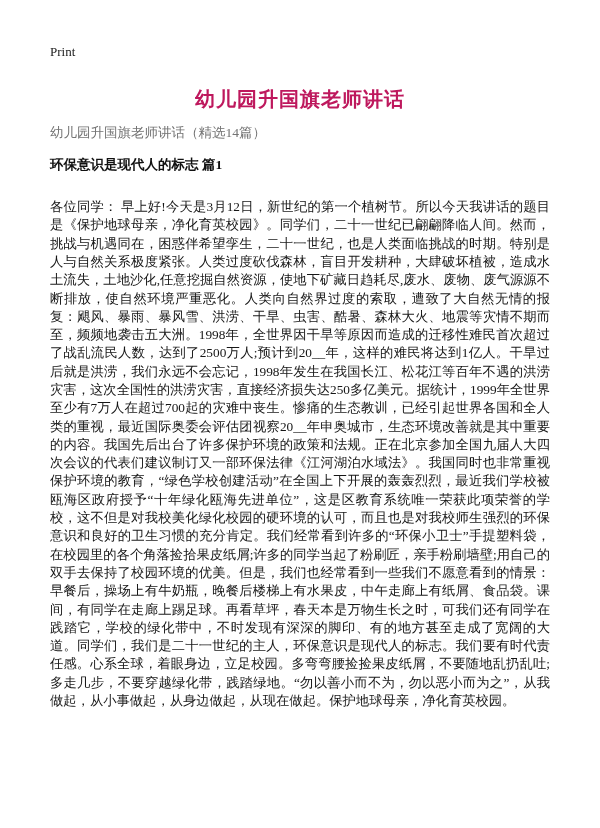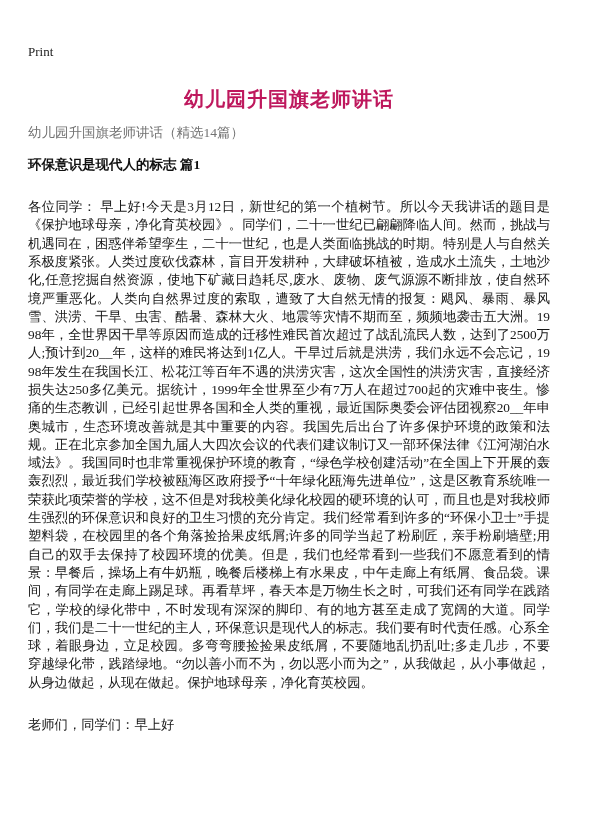--- a/index.html
+++ b/index.html
@@ -11,21 +11,21 @@
     width: 600px;
     height: 828px;
     overflow: hidden;
     color: #1c1c1c;
     font-family: "Liberation Serif", "DejaVu Serif", serif;
   }
   .page {
     box-sizing: border-box;
     width: 600px;
     height: 828px;
-    padding: 44px 50px 0 28px;
+    padding: 44px 50px 0 50px;
     background: #ffffff;
   }
   .print-link {
     font-family: "Liberation Serif", serif;
     font-size: 13px;
     color: #222222;
     line-height: 1.2;
   }
   .doc-title {
     margin: 26px 0 0 0;
@@ -69,15 +69,14 @@
 
   <h1 class="doc-title">幼儿园升国旗老师讲话</h1>
 
   <p class="subtitle">幼儿园升国旗老师讲话（精选14篇）</p>
 
   <h2 class="section-heading">环保意识是现代人的标志 篇1</h2>
 
   <p class="body-text">各位同学： 早上好!今天是3月12日，新世纪的第一个植树节。所以今天我讲话的题目是《保护地球母亲，净化育英校园》。同学们，二十一世纪已翩翩降临人间。然而，挑战与机遇同在，困惑伴希望孪生，二十一世纪，也是人类面临挑战的时期。特别是人与自然关系极度紧张。人类过度砍伐森林，盲目开发耕种，大肆破坏植被，造成水土流失，土地沙化,任意挖掘自然资源，使地下矿藏日趋耗尽,废水、废物、废气源源不断排放，使自然环境严重恶化。人类向自然界过度的索取，遭致了大自然无情的报复：飓风、暴雨、暴风雪、洪涝、干旱、虫害、酷暑、森林大火、地震等灾情不期而至，频频地袭击五大洲。1998年，全世界因干旱等原因而造成的迁移性难民首次超过了战乱流民人数，达到了2500万人;预计到20__年，这样的难民将达到1亿人。干旱过后就是洪涝，我们永远不会忘记，1998年发生在我国长江、松花江等百年不遇的洪涝灾害，这次全国性的洪涝灾害，直接经济损失达250多亿美元。据统计，1999年全世界至少有7万人在超过700起的灾难中丧生。惨痛的生态教训，已经引起世界各国和全人类的重视，最近国际奥委会评估团视察20__年申奥城市，生态环境改善就是其中重要的内容。我国先后出台了许多保护环境的政策和法规。正在北京参加全国九届人大四次会议的代表们建议制订又一部环保法律《江河湖泊水域法》。我国同时也非常重视保护环境的教育，“绿色学校创建活动”在全国上下开展的轰轰烈烈，最近我们学校被瓯海区政府授予“十年绿化瓯海先进单位”，这是区教育系统唯一荣获此项荣誉的学校，这不但是对我校美化绿化校园的硬环境的认可，而且也是对我校师生强烈的环保意识和良好的卫生习惯的充分肯定。我们经常看到许多的“环保小卫士”手提塑料袋，在校园里的各个角落捡拾果皮纸屑;许多的同学当起了粉刷匠，亲手粉刷墙壁;用自己的双手去保持了校园环境的优美。但是，我们也经常看到一些我们不愿意看到的情景：早餐后，操场上有牛奶瓶，晚餐后楼梯上有水果皮，中午走廊上有纸屑、食品袋。课间，有同学在走廊上踢足球。再看草坪，春天本是万物生长之时，可我们还有同学在践踏它，学校的绿化带中，不时发现有深深的脚印、有的地方甚至走成了宽阔的大道。同学们，我们是二十一世纪的主人，环保意识是现代人的标志。我们要有时代责任感。心系全球，着眼身边，立足校园。多弯弯腰捡捡果皮纸屑，不要随地乱扔乱吐;多走几步，不要穿越绿化带，践踏绿地。“勿以善小而不为，勿以恶小而为之”，从我做起，从小事做起，从身边做起，从现在做起。保护地球母亲，净化育英校园。</p>
 
 
-  <p class="body-text">老师们，同学们：早上好</p>
 
 </div>
 
 </body></html>

